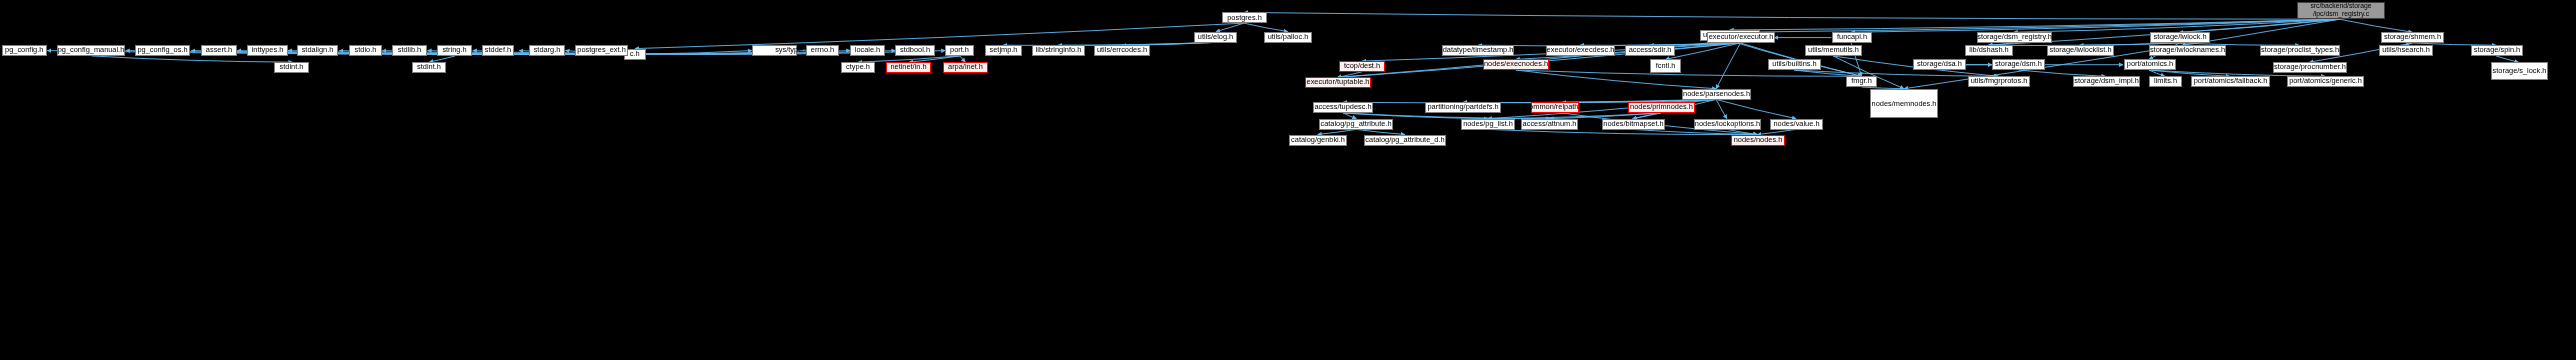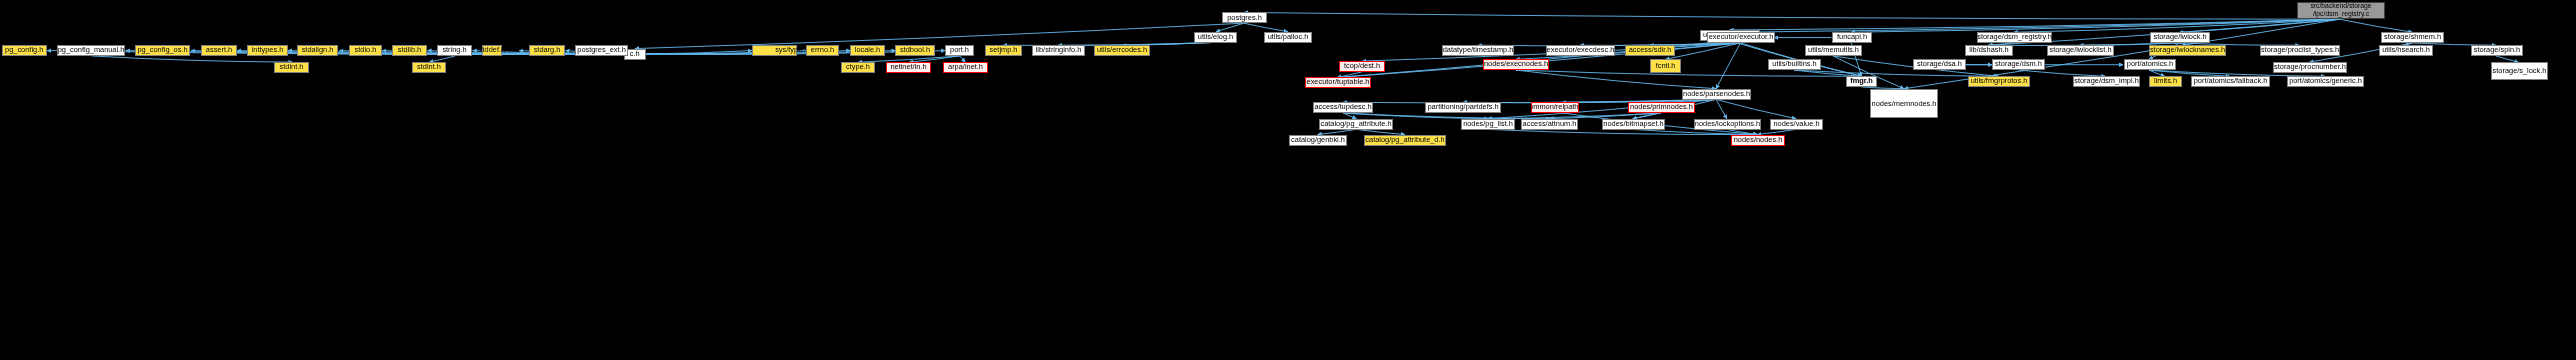--- a/index.html
+++ b/index.html
@@ -19,21 +19,21 @@
     text-align:center;
     font-size:7.4px;
     line-height:8px;
     color:#000000;
     white-space:pre-line;
     border:0.6px solid #808080;
     background:#ffffff;
     z-index:5;
     padding:0 1.7px;
   }
-  .node.grey{background:#fde047;border:0.6px solid #808080;}
+  .node.grey{background:#ffffff;border:0.6px solid #808080;}
   .node.red{background:#fff0f0;border:1.1px solid #ff0000;}
   .node.root{background:#999999;border:0.6px solid #404040;}
 </style>
 </head>
 <body>
 
 <div id="canvas">
   <svg id="edges" viewBox="0 0 4555 637" width="2576" height="360">
       <defs>
         <marker id="ah" viewBox="0 0 10 10" refX="9" refY="5" markerWidth="5" markerHeight="5" orient="auto">
@@ -150,21 +150,21 @@
       <div class="node " style="left: 1264px; top: 32px; width: 48px; height: 10.7px;">utils/palloc.h</div>
       <div class="node grey" style="left: 1.7px; top: 45px; width: 45px; height: 10.7px;">pg_config.h</div>
       <div class="node " style="left: 57px; top: 45px; width: 68px; height: 10.7px;">pg_config_manual.h</div>
       <div class="node grey" style="left: 135px; top: 45px; width: 55px; height: 10.7px;">pg_config_os.h</div>
       <div class="node grey" style="left: 201px; top: 45px; width: 36px; height: 10.7px;">assert.h</div>
       <div class="node grey" style="left: 247px; top: 45px; width: 41px; height: 10.7px;">inttypes.h</div>
       <div class="node grey" style="left: 297px; top: 45px; width: 41px; height: 10.7px;">stdalign.h</div>
       <div class="node grey" style="left: 349px; top: 45px; width: 33px; height: 10.7px;">stdio.h</div>
       <div class="node grey" style="left: 392px; top: 45px; width: 35px; height: 10.7px;">stdlib.h</div>
       <div class="node " style="left: 437px; top: 45px; width: 35px; height: 10.7px;">string.h</div>
-      <div class="node grey" style="left: 482px; top: 45px; width: 20px; height: 10.7px;">stddef.h</div>
+      <div class="node grey" style="left: 482px; top: 45px; width: 32px; height: 10.7px;">stddef.h</div>
       <div class="node grey" style="left: 529px; top: 45px; width: 36px; height: 10.7px;">stdarg.h</div>
       <div class="node " style="left: 575px; top: 45px; width: 53px; height: 10.7px;">postgres_ext.h</div>
       <div class="node grey" style="left: 752px; top: 45px; width: 45px; height: 10.7px; padding-left: 40px;">sys/types.h</div>
       <div class="node grey" style="left: 806px; top: 45px; width: 33px; height: 10.7px;">errno.h</div>
       <div class="node grey" style="left: 850px; top: 45px; width: 35px; height: 10.7px;">locale.h</div>
       <div class="node grey" style="left: 895px; top: 45px; width: 40px; height: 10.7px;">stdbool.h</div>
       <div class="node " style="left: 945px; top: 45px; width: 29px; height: 10.7px;">port.h</div>
       <div class="node grey" style="left: 985px; top: 45px; width: 37px; height: 10.7px;">setjmp.h</div>
       <div class="node " style="left: 1032px; top: 45px; width: 53px; height: 10.7px;">lib/stringinfo.h</div>
       <div class="node grey" style="left: 1094px; top: 45px; width: 56px; height: 10.7px;">utils/errcodes.h</div>
@@ -185,21 +185,21 @@
       <div class="node red" style="left: 943px; top: 62px; width: 45px; height: 10.7px;">arpa/inet.h</div>
       <div class="node red" style="left: 1339px; top: 61px; width: 46px; height: 10.7px;">tcop/dest.h</div>
       <div class="node red" style="left: 1483px; top: 59px; width: 66px; height: 10.7px;">nodes/execnodes.h</div>
       <div class="node grey" style="left: 1650px; top: 59px; width: 31px; height: 14px;">fcntl.h</div>
       <div class="node " style="left: 1768px; top: 59px; width: 53px; height: 10.7px;">utils/builtins.h</div>
       <div class="node " style="left: 1913px; top: 59px; width: 53px; height: 10.7px;">storage/dsa.h</div>
       <div class="node " style="left: 1992px; top: 59px; width: 53px; height: 10.7px;">storage/dsm.h</div>
       <div class="node " style="left: 2124px; top: 59px; width: 52px; height: 10.7px;">port/atomics.h</div>
       <div class="node " style="left: 1707px; top: 32px; width: 68px; height: 10.7px;">executor/executor.h</div>
       <div class="node red" style="left: 1305px; top: 77px; width: 66px; height: 10.7px;">executor/tuptable.h</div>
-      <div class="node " style="left: 1846px; top: 76px; width: 31px; height: 10.7px; font-weight: bold;">fmgr.h</div>
+      <div class="node " style="left: 1846px; top: 76px; width: 31px; height: 10.7px;">fmgr.h</div>
       <div class="node " style="left: 1870px; top: 89px; width: 68px; height: 29px;">nodes/memnodes.h</div>
       <div class="node grey" style="left: 1968px; top: 76px; width: 62px; height: 10.7px;">utils/fmgrprotos.h</div>
       <div class="node " style="left: 2073px; top: 76px; width: 67px; height: 10.7px;">storage/dsm_impl.h</div>
       <div class="node grey" style="left: 2149px; top: 76px; width: 33px; height: 10.7px;">limits.h</div>
       <div class="node " style="left: 2191px; top: 76px; width: 79px; height: 10.7px;">port/atomics/fallback.h</div>
       <div class="node " style="left: 2287px; top: 76px; width: 77px; height: 10.7px;">port/atomics/generic.h</div>
       <div class="node " style="left: 2273px; top: 62px; width: 74px; height: 10.7px;">storage/procnumber.h</div>
       <div class="node " style="left: 2491px; top: 62px; width: 57px; height: 18px;">storage/s_lock.h</div>
       <div class="node " style="left: 1682px; top: 89px; width: 69px; height: 10.7px;">nodes/parsenodes.h</div>
       <div class="node " style="left: 1313px; top: 102px; width: 60px; height: 10.7px;">access/tupdesc.h</div>

